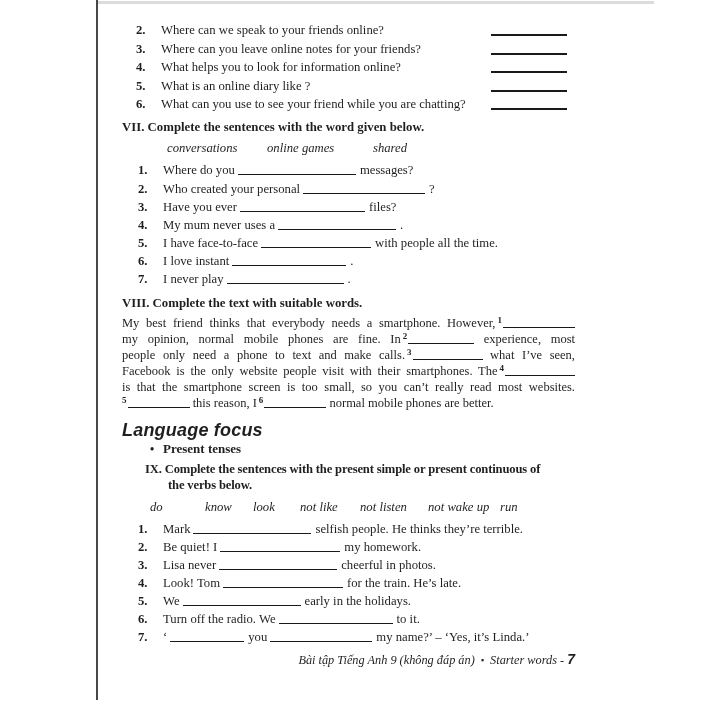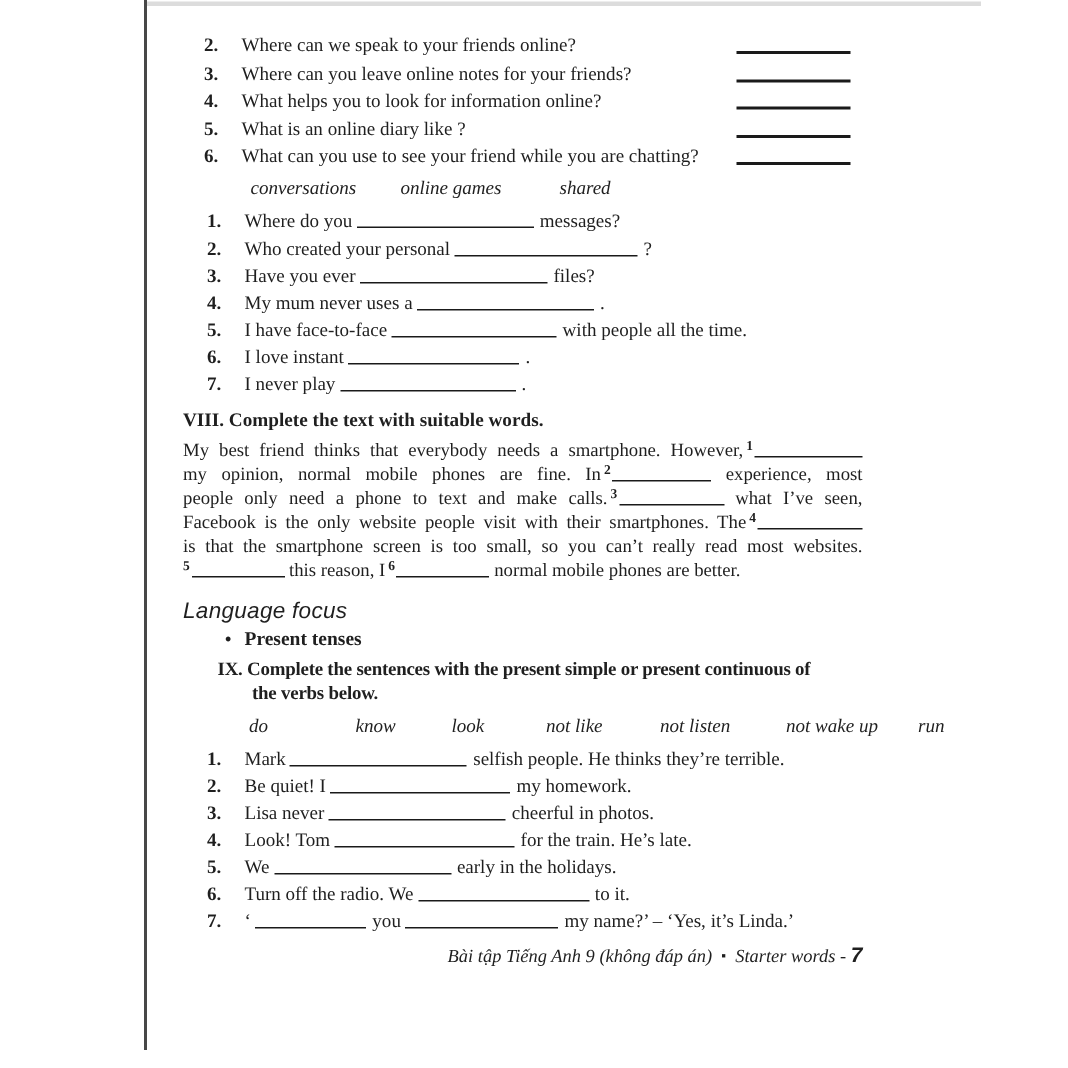--- a/index.html
+++ b/index.html
@@ -36,30 +36,30 @@
 
   
   .para{margin-top:4px;font-size:12.5px;}
   .pline{line-height:16px;text-align:justify;text-align-last:justify;}
   .pline-last{text-align-last:left;}
   sup.fnum{font-size:9px;font-weight:bold;vertical-align:4px;margin:0 1px 0 2px;line-height:0;}
   .pblank{display:inline-block;height:11px;border-bottom:1.5px solid #1a1a1a;margin-bottom:-1px;}
 
   
   .lf-title{margin-top:10px;font-family:"Liberation Sans","DejaVu Sans",sans-serif;
-    font-weight:normal;font-style:italic;font-size:15px;letter-spacing:.2px;line-height:19px;}
+    font-weight:bold;font-style:italic;font-size:18px;letter-spacing:.2px;line-height:19px;}
   .pt-row{margin-top:0;font-size:13px;font-weight:bold;line-height:18.5px;padding-left:28px;}
   .pt-bullet{display:inline-block;width:13px;font-size:12px;}
 
   .h9{margin-top:2px;font-weight:bold;font-size:12.6px;letter-spacing:-.15px;line-height:16.5px;}
   .h9 .l1{padding-left:46px;text-indent:-23px;white-space:nowrap;}
   .h9 .l2{padding-left:46px;}
 
   .wordbank9{font-style:italic;font-size:12.7px;margin-top:4px;padding-left:28px;line-height:18px;white-space:nowrap;}
-  .wb9-i{display:inline-block;margin-left:16px;}
+  .wb9-i{display:inline-block;}
   .w9-1{width:55px;}.w9-2{width:48px;}.w9-3{width:47px;}.w9-4{width:60px;}
   .w9-5{width:68px;}.w9-6{width:72px;}.w9-7{width:30px;}
 
   .footer{margin-top:5px;text-align:right;font-style:italic;font-size:12.3px;white-space:nowrap;}
   .footer .sq{font-style:normal;font-size:9px;vertical-align:1px;margin:0 3px;}
   .footer .pgnum{font-weight:bold;font-style:italic;font-size:14px;font-family:"Liberation Sans","DejaVu Sans",sans-serif;}
 </style>
 </head>
 <body>
 
@@ -89,20 +89,21 @@
       <span class="qtext">What is an online diary like ?</span>
       <span class="qblank"></span>
     </div>
     <div class="qrow">
       <span class="qnum">6.</span>
       <span class="qtext">What can you use to see your friend while you are chatting?</span>
       <span class="qblank"></span>
     </div>
   </div>
 
+  <div class="h-sec h7">VII. Complete the sentences with the word given below.</div>
 
   <div class="wordbank7">
     <div><span class="wb-c1">conversations</span><span class="wb-c2">online games</span><span class="wb-c3">shared</span></div>
   </div>
 
   <div class="items">
     <div class="item"><span class="inum">1.</span><span>Where do you</span><span class="blank" style="width:118px"></span><span>messages?</span></div>
     <div class="item"><span class="inum">2.</span><span>Who created your personal</span><span class="blank" style="width:122px"></span><span>?</span></div>
     <div class="item"><span class="inum">3.</span><span>Have you ever</span><span class="blank" style="width:125px"></span><span>files?</span></div>
     <div class="item"><span class="inum">4.</span><span>My mum never uses a</span><span class="blank" style="width:118px"></span><span>.</span></div>

